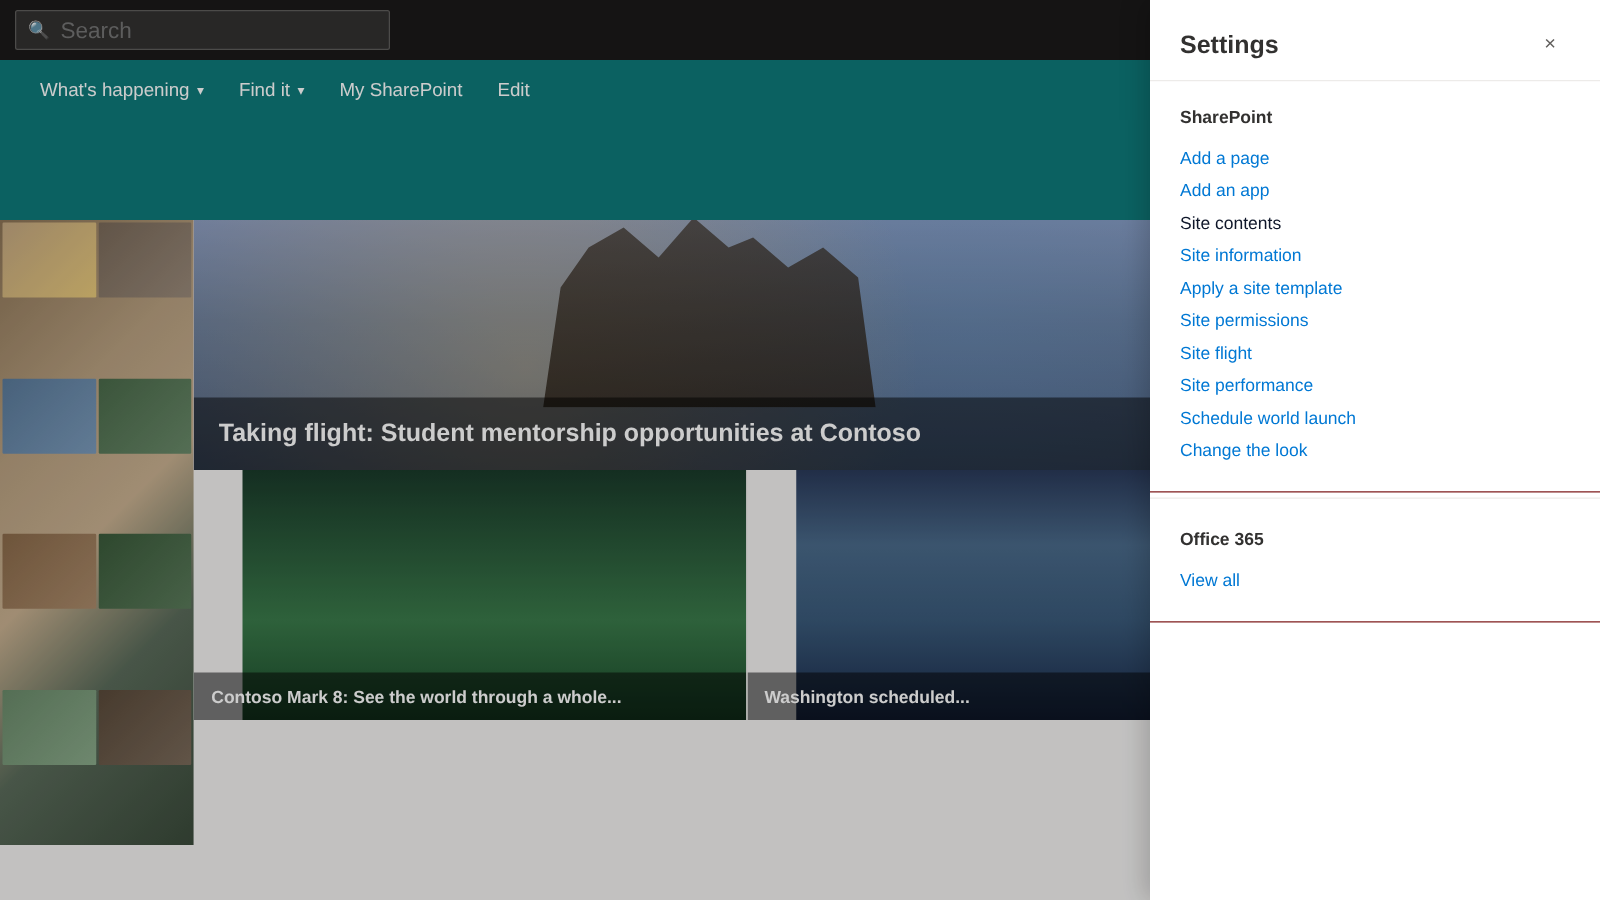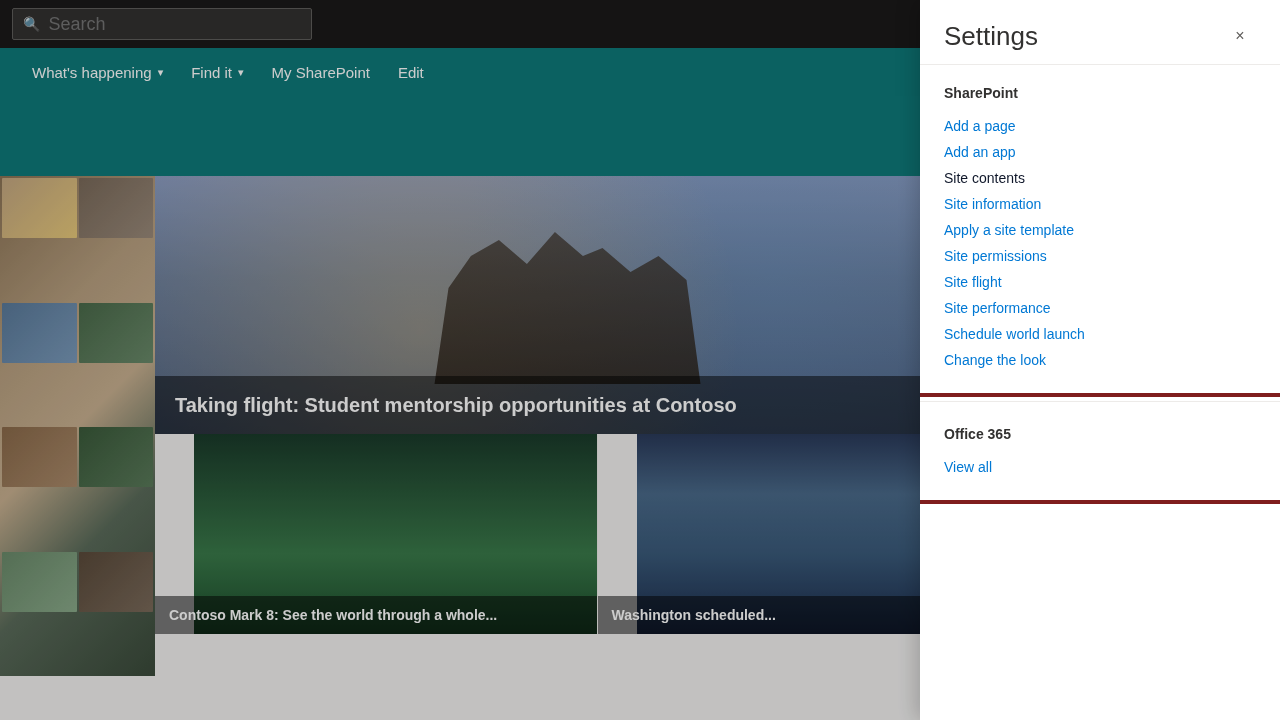--- a/index.html
+++ b/index.html
@@ -148,21 +148,21 @@
 
     
     .news-area {
       flex: 1;
       background: #f3f2f1;
     }
 
     
     .featured-article {
       position: relative;
-      height: 258px;
+      height: 200px;
       overflow: hidden;
     }
     .featured-img-bg {
       width: 100%;
       height: 100%;
       background: linear-gradient(135deg, #667eea 0%, #764ba2 50%, #c0c0c0 100%);
       display: flex;
       align-items: center;
       justify-content: center;
     }
@@ -296,38 +296,38 @@
       overflow-y: auto;
     }
     .settings-header {
       display: flex;
       align-items: center;
       justify-content: space-between;
       padding: 20px 24px 12px;
       border-bottom: 1px solid #edebe9;
     }
     .settings-title {
-      font-size: 26px;
-      font-weight: 400;
+      font-size: 20px;
+      font-weight: 700;
       color: #323130;
     }
     .settings-close-btn {
       width: 32px; height: 32px;
       background: transparent;
       border: none;
       cursor: pointer;
       display: flex; align-items: center; justify-content: center;
       font-size: 16px;
       color: #605e5c;
       border-radius: 2px;
     }
 
     .settings-section {
       padding: 20px 24px;
-      border-bottom: 4px solid #7f1d1d;
+      border-bottom: 1px solid #7f1d1d;
     }
     .settings-section-title {
       font-size: 14px;
       font-weight: 600;
       color: #323130;
       margin-bottom: 12px;
     }
     .settings-link {
       display: block;
       font-size: 14px;

